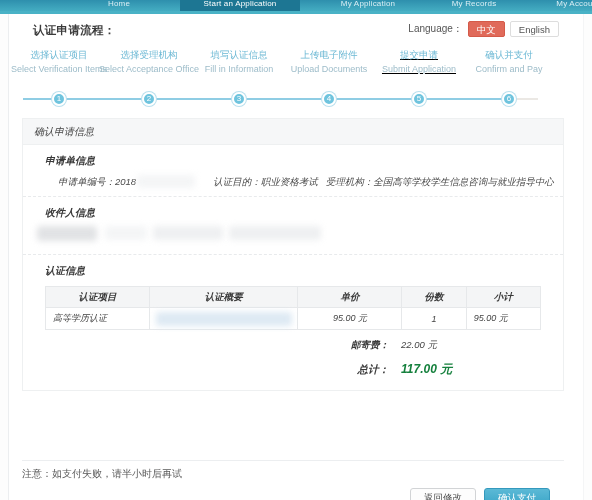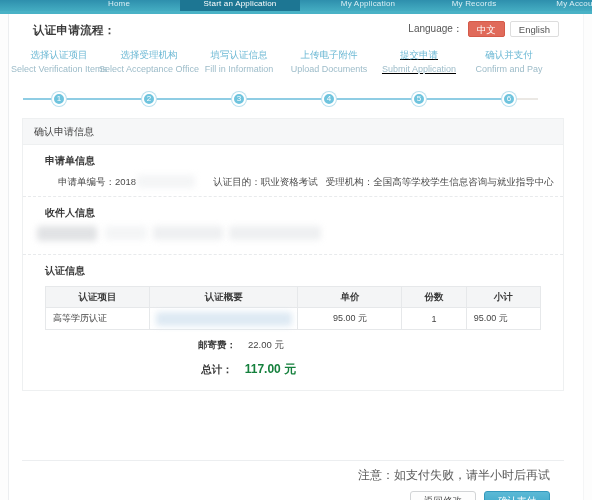--- a/index.html
+++ b/index.html
@@ -73,21 +73,21 @@
   .dot {
     position:absolute; top:0; width:14px; height:14px; border-radius:50%;
     background:#6fc4de; border:2px solid #ffffff;
     box-shadow:0 0 0 1px #b9e0ee;
     color:#fff; font-size:8px; line-height:10px; text-align:center;
   }
 
   
   .panel {
     position:absolute; left:13px; top:104px; width:542px;
-    border:1px solid #eef0f1; background:#ffffff;
+    border:1px solid #eef0f1; background:#ffffff;font-style:italic;
   }
   .panel-head {
     height:26px; background:#f6f7f8; border-bottom:1px solid #eef0f1;
     font-size:10px; color:#454545; line-height:26px; padding-left:11px;
   }
   .sect { padding:9px 0 8px 0; border-bottom:1px dashed #e8eaec; }
   .sect:last-child { border-bottom:none; }
   .sect-title {
     font-size:10px; font-weight:bold; color:#3a3a3a; padding-left:22px; line-height:14px;
   }
@@ -119,35 +119,35 @@
     font-size:9.5px; font-weight:bold; color:#3a3a3a; height:21px; text-align:center;
   }
   table.cert td {
     border:1px solid #e6e8ea; font-size:9px; color:#444;
     height:22px; text-align:center; position:relative;
   }
   table.cert td.left { text-align:left; padding-left:7px; }
 
   .totals { padding:0 22px; }
   .total-row {
-    display:flex; justify-content:center; align-items:center;
+    display:flex; justify-content:flex-end; align-items:center;
     font-size:9.5px; color:#444; margin-top:9px; padding-right:86px;
   }
   .total-row .lbl { font-weight:bold; color:#3a3a3a; }
   .total-row .val { width:66px; text-align:left; padding-left:12px; }
   .total-row.grand .val { color:#f06c22; font-weight:bold; font-size:12px; }
   .total-row.grand .lbl { font-size:10.5px; }
 
   
   .footer {
     position:absolute; left:13px; top:446px; width:542px;
     border-top:1px solid #eceef0; padding-top:6px;
   }
   .notice {
-    text-align:right; font-size:12px; color:#5a5a5a; padding-right:14px;
+    text-align:left; font-size:10px; color:#5a5a5a; padding-right:14px;
   }
   .btns { display:flex; justify-content:flex-end; gap:8px; margin-top:7px; padding-right:14px; }
   .btn {
     font-size:9.5px; height:19px; line-height:17px; padding:0 13px;
     border-radius:3px; cursor:pointer; white-space:nowrap;
   }
   .btn.ghost { background:#fdfdfd; border:1px solid #d2d4d6; color:#4a4a4a; }
   .btn.primary {
     background:linear-gradient(180deg,#5bb9d6 0%, #3aa5c7 100%);
     border:1px solid #3499bd; color:#ffffff;

